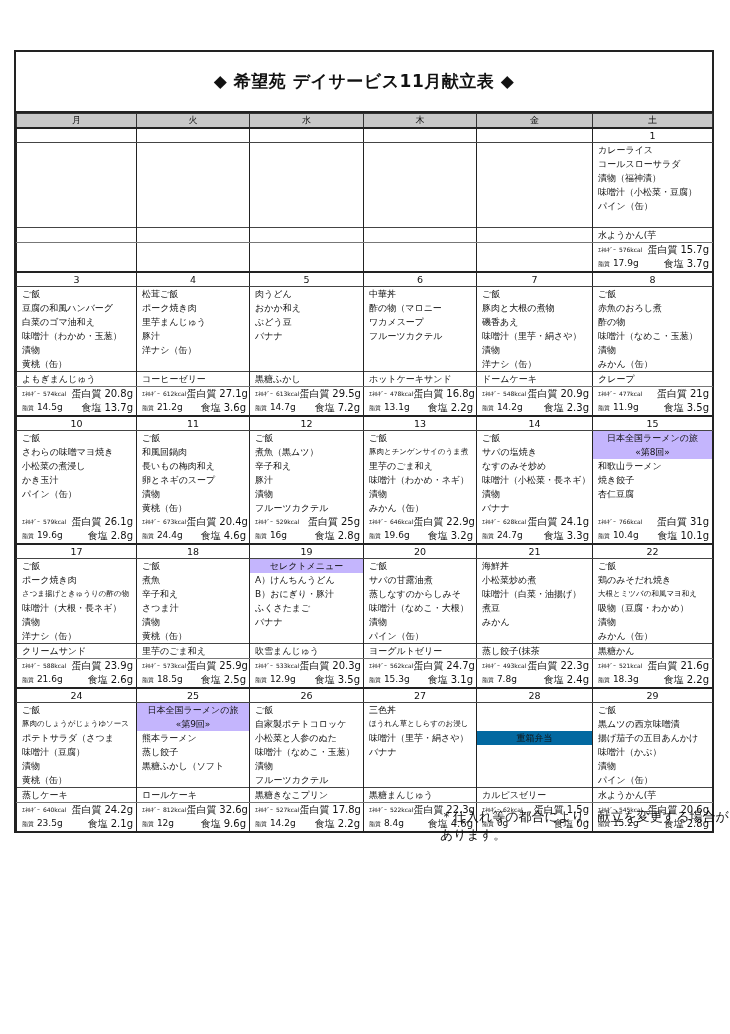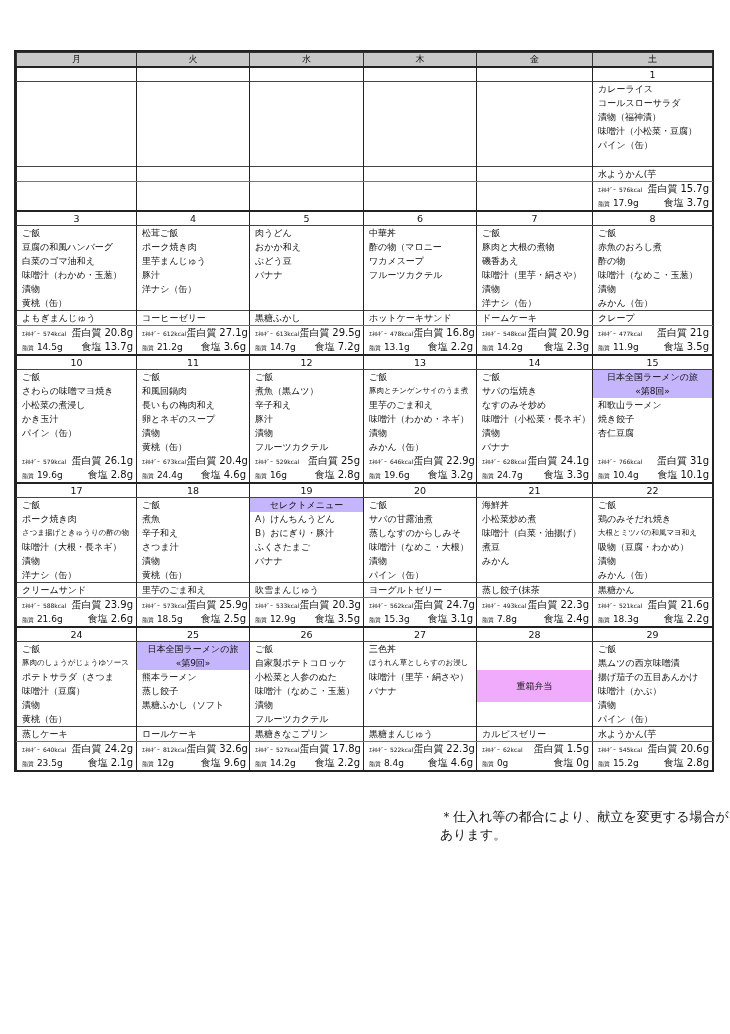--- a/index.html
+++ b/index.html
@@ -9,32 +9,33 @@
   table { border-collapse:collapse; width:100%; table-layout:fixed; }
   col.c1 { width:120px; } col.c2 { width:113px; } col.c3 { width:114px; } col.c4 { width:113px; } col.c5 { width:116px; } col.c6 { width:120px; }
   th { background:#c8c8c8; font-weight:normal; font-size:9px; height:11px; padding:0; border:1px solid #333; border-bottom:2px solid #222; }
   td { border-left:1.5px solid #222; border-right:1.5px solid #222; padding:0 0 0 5px; font-size:9px; line-height:14px; vertical-align:top; overflow:hidden; white-space:nowrap; }
   tr.date td { text-align:center; padding:0; height:13px; line-height:13px; border-top:2px solid #222; border-bottom:1px solid #444; font-size:9.5px; }
   tr.menu td { height:84px;margin-left:8px; }
   tr.dessert td { height:14px; border-top:1.5px solid #444; border-bottom:1px solid #777; }
   tr.nutri td { height:28px; font-size:9px; line-height:14px; border-bottom:0; }
   .line { display:block; height:14px; }
   .hl { background:#c4b5fd; text-align:center; margin-left:-5px; display:block; height:14px; }
-  .bento { background:#f0abfc; margin-left:-5px; margin-top:28px; height:32px; display:flex; align-items:center; justify-content:center; }
-  .nrow { display:flex; justify-content:space-between; padding-right:3px; height:14px; align-items:center; }
+  .bento { background:#0369a1; margin-left:-5px; margin-top:28px; height:14px; display:flex; align-items:center; justify-content:center; }
+  .nrow { display:flex; justify-content:space-between; padding-right:3px; height:14px; align-items:flex-end; }
   .sm { font-size:6px; }
   .big { font-size:10px; }
   .lbl { font-size:10px; }
   .small-line { font-size:7.5px; }
   .note { position:absolute; left:440px; top:808px; font-size:13px; }
 </style>
 </head>
 <body>
 
 <div class="sheet">
+  <div class="title">◆ 希望苑 デイサービス11月献立表 ◆</div>
   <table>
     <colgroup>
         <col class="c1">
         <col class="c2">
         <col class="c3">
         <col class="c4">
         <col class="c5">
         <col class="c6">
       </colgroup>
     <thead>

